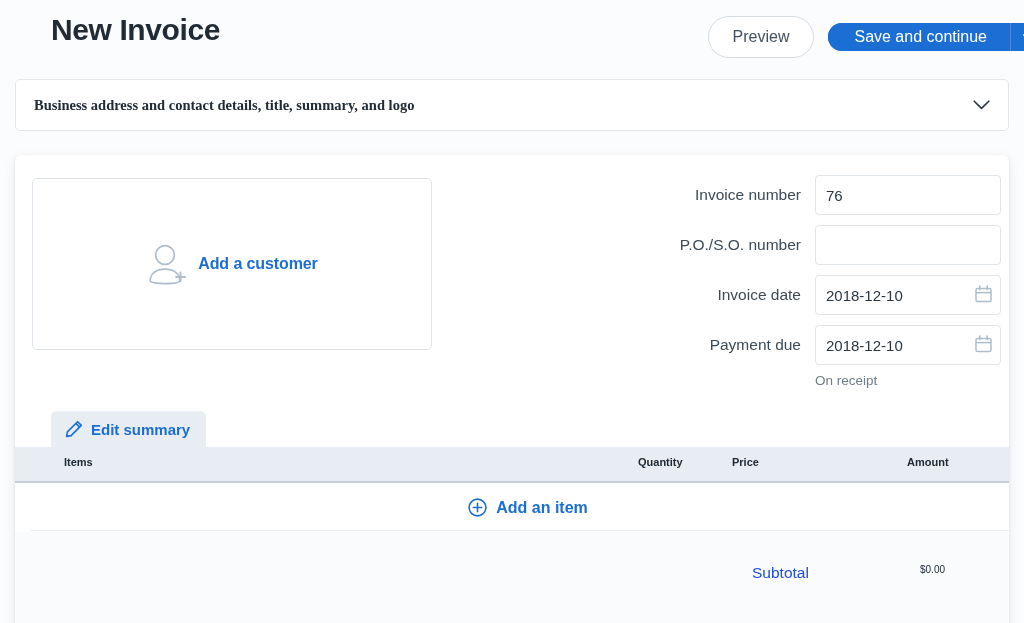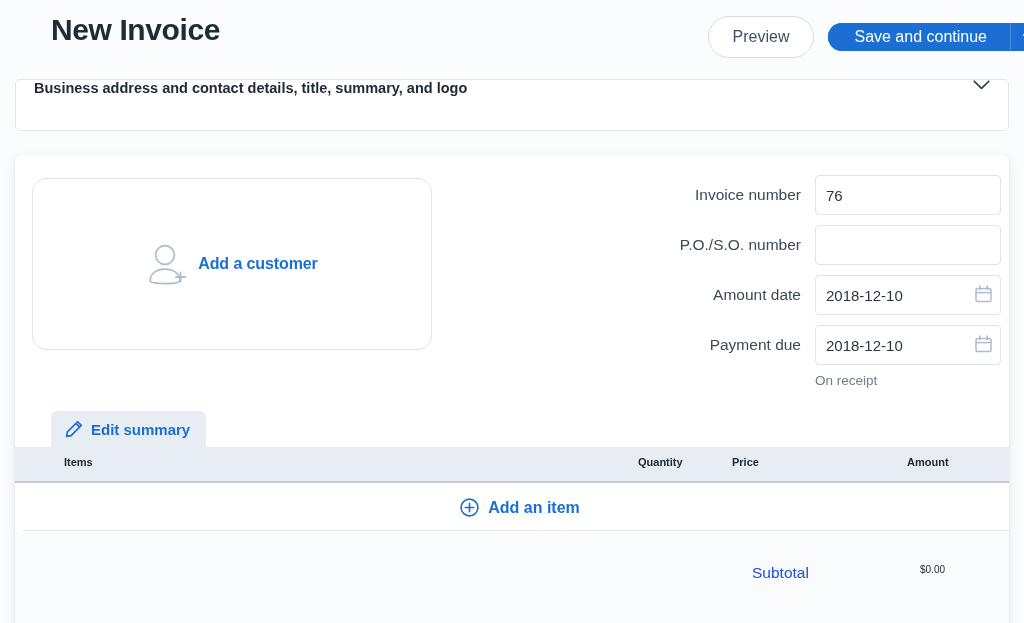--- a/index.html
+++ b/index.html
@@ -93,22 +93,24 @@
   .accordion {
     position: absolute;
     left: 15px;
     top: 79px;
     width: 994px;
     height: 52px;
     background: #ffffff;
     border: 1px solid #e2e7ec;
     border-radius: 5px;
     display: flex;
+    align-items: center;
     padding: 0 18px 0 18px;
     cursor: pointer;
+    font-family: Liberation Serif, serif;
   }
   .accordion-label {
     font-size: 14.5px;
     font-weight: bold;
     color: #212b36;
     flex: 1;
   }
 
   
   .card {
@@ -124,21 +126,21 @@
   }
 
   
   .customer-box {
     position: absolute;
     left: 17px;
     top: 23px;
     width: 400px;
     height: 172px;
     border: 1px solid #dfe4e9;
-    border-radius: 14px;
+    border-radius: 5px;
     display: flex;
     align-items: center;
     justify-content: center;
     gap: 8px;
     cursor: pointer;
     background: #fff;
   }
   .customer-label {
     font-size: 16px;
     font-weight: bold;
@@ -242,21 +244,21 @@
     font-weight: bold;
     color: #212b36;
   }
   .th-items    { left: 49px; }
   .th-quantity { left: 623px; }
   .th-price    { left: 717px; }
   .th-amount   { left: 892px; }
 
   .add-item-row {
     position: absolute;
-    left: 8px;
+    left: 16px;
     top: 330px;
     width: 994px;
     height: 46px;
     display: flex;
     align-items: center;
     justify-content: center;
     gap: 9px;
     background: #ffffff;
     border-bottom: 1px solid #e4e9ee;
     cursor: pointer;
@@ -340,21 +342,21 @@
       </div>
 
       <div class="form-row">
         <span class="form-label">P.O./S.O. number</span>
         <span class="field">
           <input type="text" value="" style="">
         </span>
       </div>
 
       <div class="form-row">
-        <span class="form-label">Amount date</span>
+        <span class="form-label">Invoice date</span>
         <span class="field">
           <input type="text" value="2018-12-10" style="">
           <span class="cal-icon">
             <svg width="17" height="18" viewBox="0 0 17 18">
               <rect x="1" y="3.4" width="15" height="13.2" rx="1.6" fill="none" stroke="#aebdcb" stroke-width="1.5"></rect>
               <path d="M1 7.6 L16 7.6" stroke="#aebdcb" stroke-width="1.5"></path>
               <path d="M4.8 1 L4.8 4.6 M12.2 1 L12.2 4.6" stroke="#aebdcb" stroke-width="1.6" stroke-linecap="round"></path>
             </svg>
           </span>
         </span>

